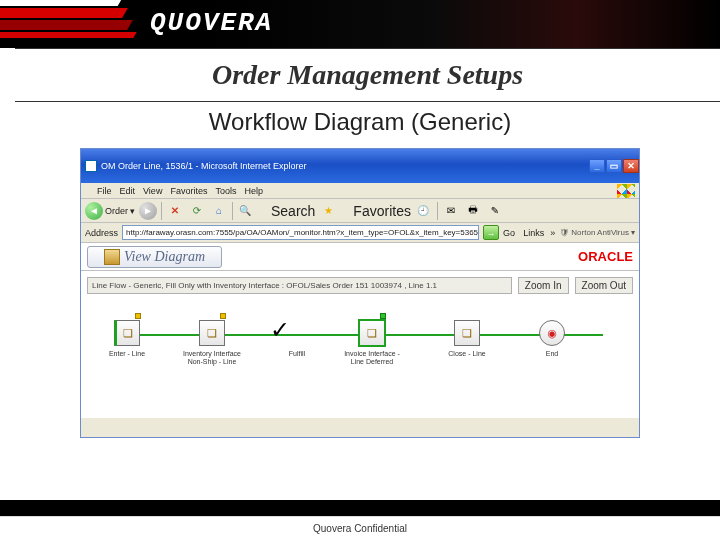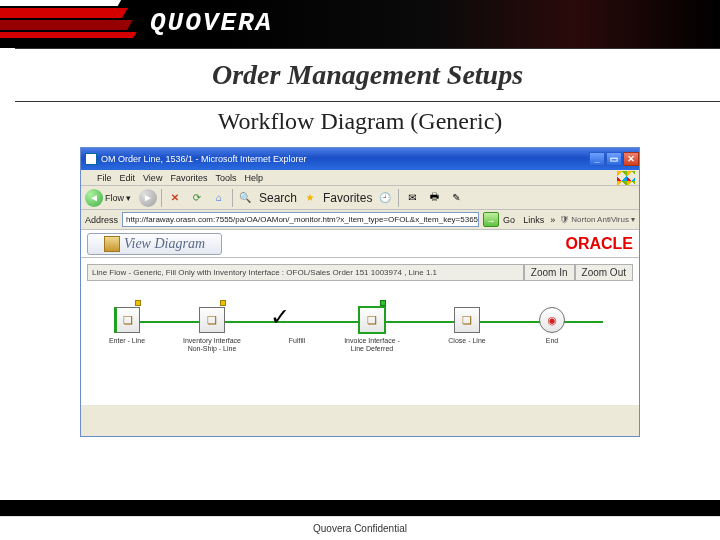--- a/index.html
+++ b/index.html
@@ -32,35 +32,35 @@
   
   .slide-title {
     border: 1px solid #333; border-left: none; border-right: none;
     padding: 10px 40px; font-family: "Times New Roman", serif;
     font-style: italic; font-weight: bold; font-size: 28px; color: #303030;
     text-align: center;
     background: #fff;
     margin-left: 15px;
   }
   .slide-subtitle {
-    padding: 6px 40px; font-family: Liberation Serif, serif;
+    padding: 6px 40px; font-family: Liberation Sans, sans-serif;
     font-size: 24px; color: #222; text-align: center;
   }
 
   
   .ie-window {
     margin: 6px 80px 0 80px;
     border: 1px solid #6a8ccc;
     background: #ece9d8;
     height: 290px;
     position: relative;
     overflow: hidden;
   }
   .ie-titlebar {
-    height: 22px;
+    height: 34px;
     background: linear-gradient(to bottom, #4a7ee8 0%, #1a4fc6 45%, #2a6ae0 100%);
     display: flex; align-items: center; color: #fff; font-size: 9px;
     padding-left: 4px;
   }
   .ie-title-icon { width: 12px; height: 12px; background:#fff; margin-right:4px; display:inline-block; border:1px solid #06a;}
   .ie-winbtns { margin-left: auto; display: flex; }
   .ie-winbtn { width: 16px; height: 14px; margin-left:1px; display:flex;align-items:center;justify-content:center;font-size:9px;font-weight:bold;color:#fff; }
   .ie-min,.ie-max{ background: linear-gradient(#6fa0ff,#2a6ae0); border:1px solid #2a5bcc;}
   .ie-close{ background: linear-gradient(#f08070,#d04020); border:1px solid #a03018;}
   .ie-menubar {
@@ -83,42 +83,42 @@
   .tb-btn { width:18px; height:18px; border-radius:3px; display:flex;align-items:center;justify-content:center;font-size:10px;}
   .backbtn{ width:50px; display:flex;align-items:center;gap:2px;font-size:9px;color:#222;}
   .backcircle{width:18px;height:18px;border-radius:50%;background:radial-gradient(circle at 30% 30%, #aef0a0,#3cb043);display:flex;align-items:center;justify-content:center;color:#fff;font-size:10px;}
   .fwdcircle{width:18px;height:18px;border-radius:50%;background:radial-gradient(circle at 30% 30%, #e0e0e0,#a0a0a0);display:flex;align-items:center;justify-content:center;color:#fff;font-size:10px;}
   .tb-x{color:#d04020;font-weight:bold;}
   .tb-refresh{color:#3a8a3a;}
   .tb-home{color:#2a6ae0;}
   .tb-search{color:#2a6ae0;}
   .tb-star{color:#f0b400;}
   .tb-sep{width:1px;height:18px;background:#b0b0b0;}
-  .tb-label{font-size:12px;color:#222;}
+  .tb-label{font-size:14px;color:#222;margin-left:12px;}
 
   .ie-addrbar{
     height:20px; background:#ece9d8; display:flex;align-items:center;
     border-bottom:1px solid #c0c0c0; padding:0 4px; gap:4px; font-size:9px;color:#222;
   }
   .addr-input{flex:1;height:15px;border:1px solid #7a9ac8;background:#fff;font-size:8px;padding:0 3px;color:#222;display:flex;align-items:center;overflow:hidden;white-space:nowrap;}
   .go-btn{width:16px;height:15px;background:linear-gradient(#c0f0a0,#60c040);border:1px solid #409020;border-radius:2px;display:flex;align-items:center;justify-content:center;color:#fff;font-size:9px;}
   .norton{font-size:8px;color:#555;display:flex;align-items:center;gap:2px;}
 
   .oracle-bar{height:28px;background:#fff;border-bottom:1px solid #c0c0c0;display:flex;align-items:center;padding:0 6px;}
   .view-diagram-btn{
     display:flex;align-items:center;gap:4px;
     border:1px solid #9aa6b8; border-radius:3px;
     padding:2px 16px; background:linear-gradient(#fdfdff,#e4e8f0);
     font-style:italic; font-family:"Times New Roman",serif; color:#5a6a88; font-size:14px;
   }
   .vd-icon{width:16px;height:16px;background:linear-gradient(#f0d890,#c89830);border:1px solid #a07820;}
-  .oracle-logo{margin-left:auto;font-family:Arial;font-weight:bold;color:#e80000;font-size:16px;letter-spacing:0px;}
+  .oracle-logo{margin-left:auto;font-family:Arial;font-weight:bold;color:#e80000;font-size:13px;letter-spacing:0px;}
 
   .diagram-area{background:#fff;padding:6px;}
-  .diag-topbar{display:flex;align-items:center;}
+  .diag-topbar{display:flex;align-items:center;gap:6px;}
   .diag-desc{flex:1;border:1px solid #b0b0b0;background:#efeee6;font-size:8px;color:#444;padding:3px 4px;}
   .zoom-btn{border:1px solid #b0b0b0;background:#efeee6;font-size:10px;color:#333;padding:2px 6px;}
 
   .flow{position:relative;height:100px;margin-top:18px;}
   .flow-line{position:absolute;top:22px;left:30px;right:30px;height:2px;background:#20a020;}
   .node{position:absolute;top:8px;width:60px;text-align:center;}
   .node-box{width:26px;height:26px;margin:0 auto;border:1px solid #707070;background:linear-gradient(#fefefe,#e6e6e6);display:flex;align-items:center;justify-content:center;font-size:11px;color:#906000;position:relative;}
   .node-box.start{border-left:3px solid #20a020;}
   .node-box.green{border:1px solid #20a020;box-shadow:0 0 0 1px #20a020;}
   .node-box.end{color:#d02020;}
@@ -165,21 +165,21 @@
     <span>View</span>
     <span>Favorites</span>
     <span>Tools</span>
     <span>Help</span>
     <span class="ie-winflag"></span>
   </div>
 
   <div class="ie-toolbar">
     <div class="backbtn">
       <span class="backcircle">◄</span>
-      <span>Flow</span>
+      <span>Order</span>
       <span>▾</span>
     </div>
     <span class="fwdcircle">►</span>
     <span class="tb-sep"></span>
     <span class="tb-btn tb-x">✕</span>
     <span class="tb-btn tb-refresh">⟳</span>
     <span class="tb-btn tb-home">⌂</span>
     <span class="tb-sep"></span>
     <span class="tb-btn tb-search">🔍</span>
     <span class="tb-label">Search</span>

